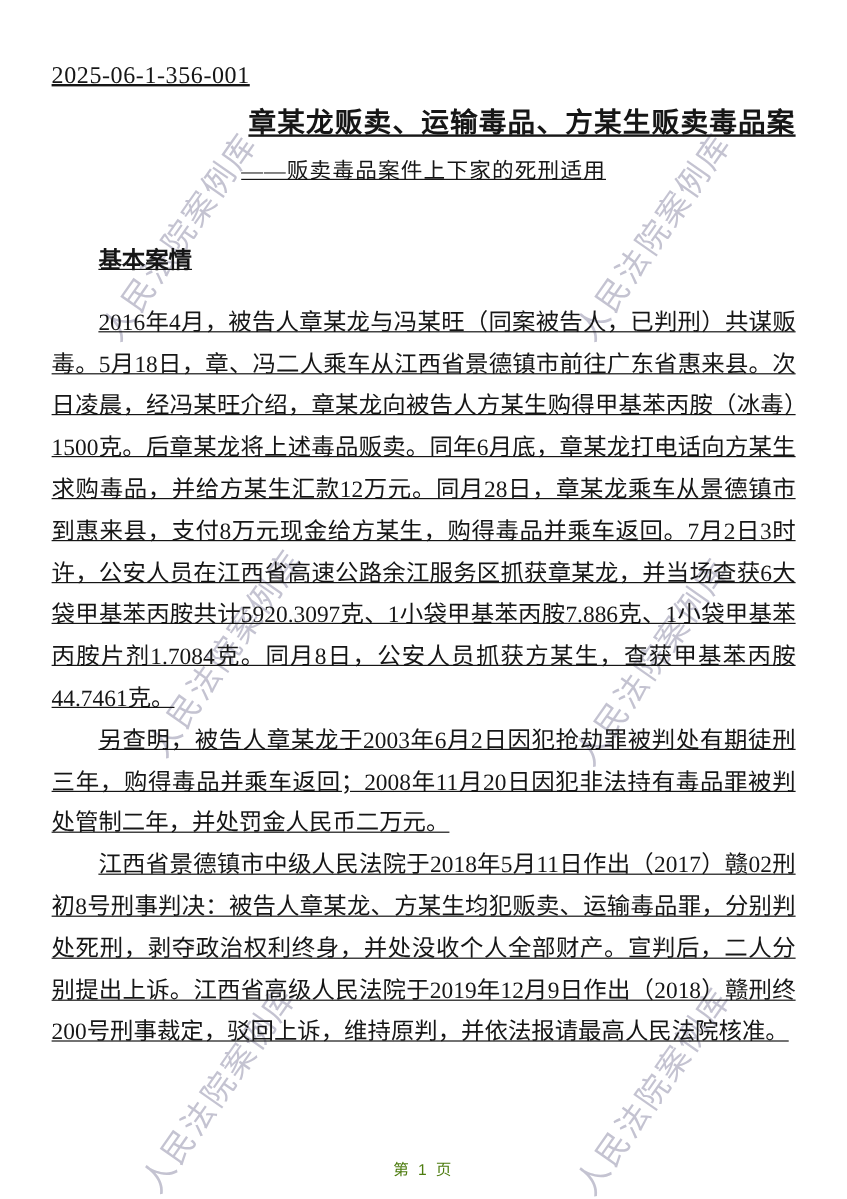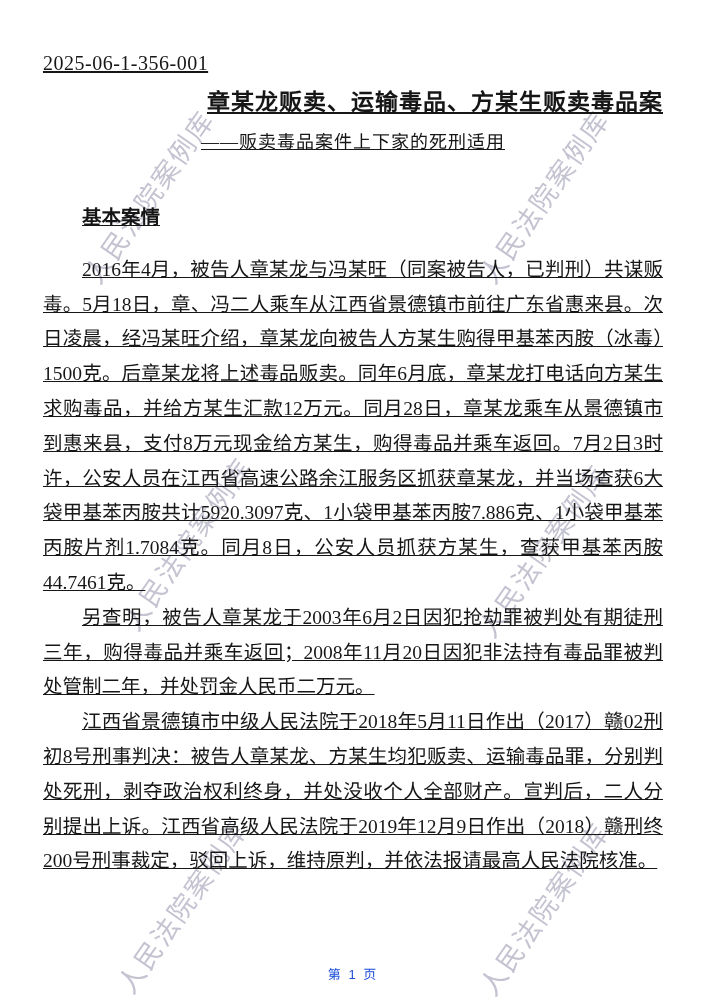--- a/index.html
+++ b/index.html
@@ -102,21 +102,21 @@
   }
   .page-footer {
     position: absolute;
     left: 0;
     right: 0;
     bottom: 16px;
     z-index: 2;
     text-align: center;
     font-size: 13px;
     font-family: "Liberation Sans", "DejaVu Sans", sans-serif;
-    color: #1d4ed8;
+    color: #4d7c0f;
     letter-spacing: 2px;
   }
 </style>
 </head>
 <body>
 
 <div class="page">
 
   <div class="watermark-layer">
     <span class="wm wm1">人民法院案例库</span>

